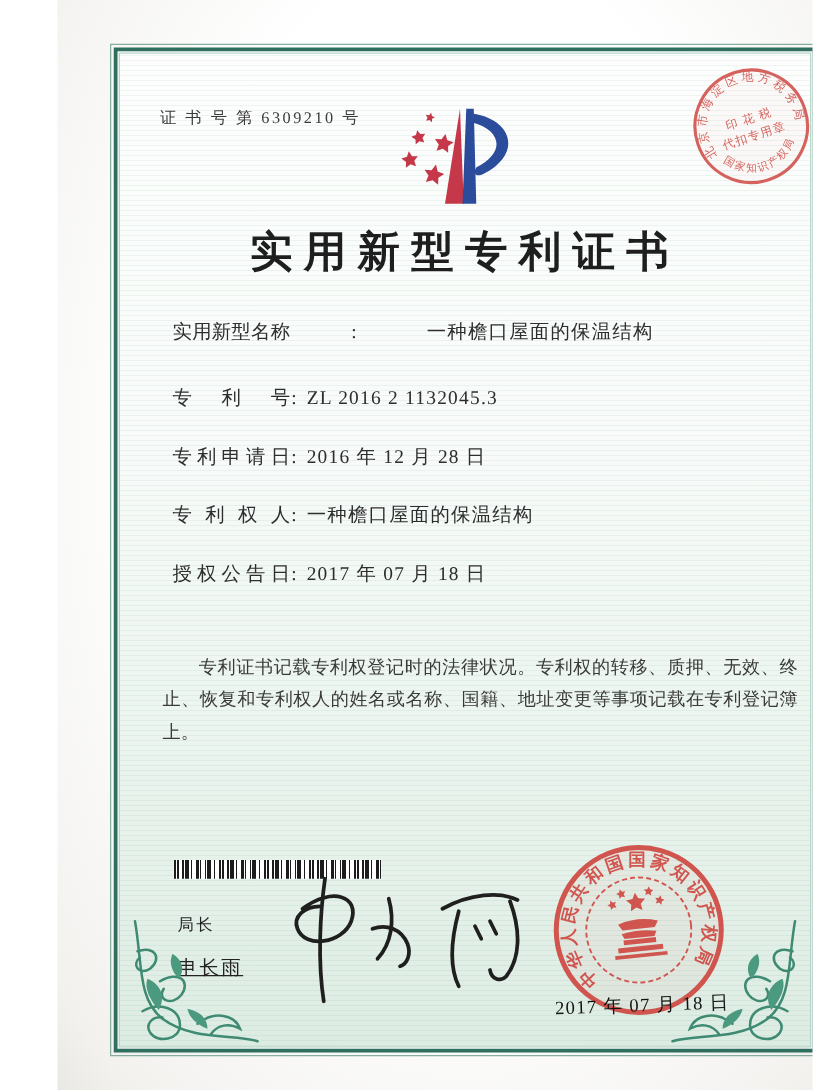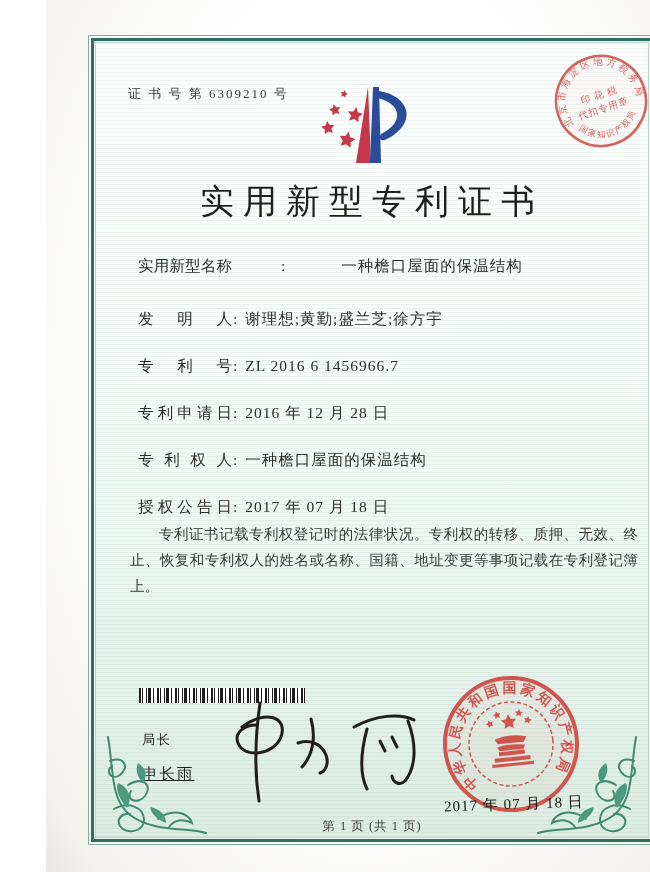--- a/index.html
+++ b/index.html
@@ -12,21 +12,21 @@
   .frame-in{position:absolute;inset:1px;border:1px solid #b7d6ca;
     background:
       repeating-linear-gradient(0deg, rgba(98,160,138,0.10) 0 1px, rgba(0,0,0,0) 1px 4px),
       linear-gradient(180deg,#fdfefd 0%, #f8fbf9 40%, #ecf5ef 68%, #ddece3 100%);}
   .content{position:absolute;inset:0;}
   
   .cert-no{position:absolute;left:32px;top:42px;font-size:13px;letter-spacing:2px;color:#3a3a3a;}
   .logo{position:absolute;left:212px;top:38px;width:130px;height:92px;}
   .stamp-top{position:absolute;left:450px;top:3px;width:110px;height:110px;opacity:.92;}
   .title{position:absolute;left:0;top:136px;width:100%;text-align:center;
-    font-size:34px;font-weight:400;letter-spacing:9px;color:#1e1e1e;}
+    font-size:34px;font-weight:700;letter-spacing:9px;color:#1e1e1e;}
   
   .fields{position:absolute;left:42px;top:212px;right:36px;font-size:15.5px;color:#2d2d2d;}
   .frow{display:flex;margin-bottom:26px;line-height:21px;}
   .frow.first{margin-bottom:32px;gap:48px;}
   .flabel{display:inline-block;width:94px;text-align:justify;text-align-last:justify;flex:none;}
   .colon{flex:none;margin:0 8px 0 1px;}
   .colon::before{content:":";}
   .fvalue{letter-spacing:1px;}
   
   .bodytext{position:absolute;left:34px;top:478px;width:508px;font-size:14.5px;
@@ -99,28 +99,23 @@
 
           <div class="title">实用新型专利证书</div>
 
           <div class="fields">
             <div class="frow first">
               <span class="flabel">实用新型名称</span>
                 <span class="colon"></span>
               <span class="fvalue">一种檐口屋面的保温结构</span>
             </div>
             <div class="frow">
-              <span class="flabel">发明人</span>
-                <span class="colon"></span>
-              <span class="fvalue">谢理想;黄勤;盛兰芝;徐方宇</span>
-            </div>
-            <div class="frow">
               <span class="flabel">专利号</span>
                 <span class="colon"></span>
-              <span class="fvalue">ZL 2016 6 1456966.7</span>
+              <span class="fvalue">ZL 2016 2 1132045.3</span>
             </div>
             <div class="frow">
               <span class="flabel">专利申请日</span>
                 <span class="colon"></span>
               <span class="fvalue">2016 年 12 月 28 日</span>
             </div>
             <div class="frow">
               <span class="flabel">专利权人</span>
                 <span class="colon"></span>
               <span class="fvalue">一种檐口屋面的保温结构</span>
@@ -176,21 +171,20 @@
                 <path d="M-14,2 Q0,-1 14,2 L12,6 L-12,6 Z"></path>
                 <rect x="-13" y="7" width="26" height="4"></rect>
                 <rect x="-18" y="13" width="36" height="4"></rect>
                 <rect x="-21" y="19" width="42" height="3"></rect>
               </g>
             </g>
           </svg>
 
           <div class="issue-date">2017 年 07 月 18 日</div>
 
-          <div class="footer">第 1 页 (共 1 页)</div>
 
           <svg class="flourish bl" viewBox="0 0 112 112">
             <g fill="none" stroke="#3f8a72" stroke-width="2" stroke-linecap="round">
               <path d="M10,14 C16,48 12,76 32,92 C56,110 90,104 108,110"></path>
               <path d="M12,38 C26,33 32,44 22,52 C13,58 7,48 14,43"></path>
               <path d="M30,62 C45,53 55,62 47,73 C40,82 27,77 33,68"></path>
               <path d="M60,96 C74,85 90,89 94,100 C85,95 76,97 71,104"></path>
               <path d="M16,86 C30,78 46,84 46,97 C46,109 28,112 22,103 C18,96 24,90 32,91"></path>
             </g>
             <g fill="#4b9a80">

